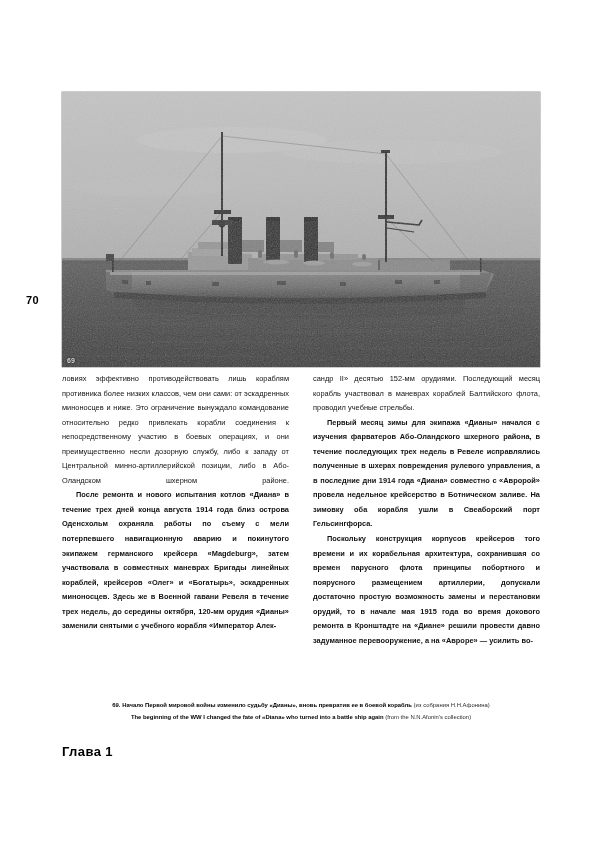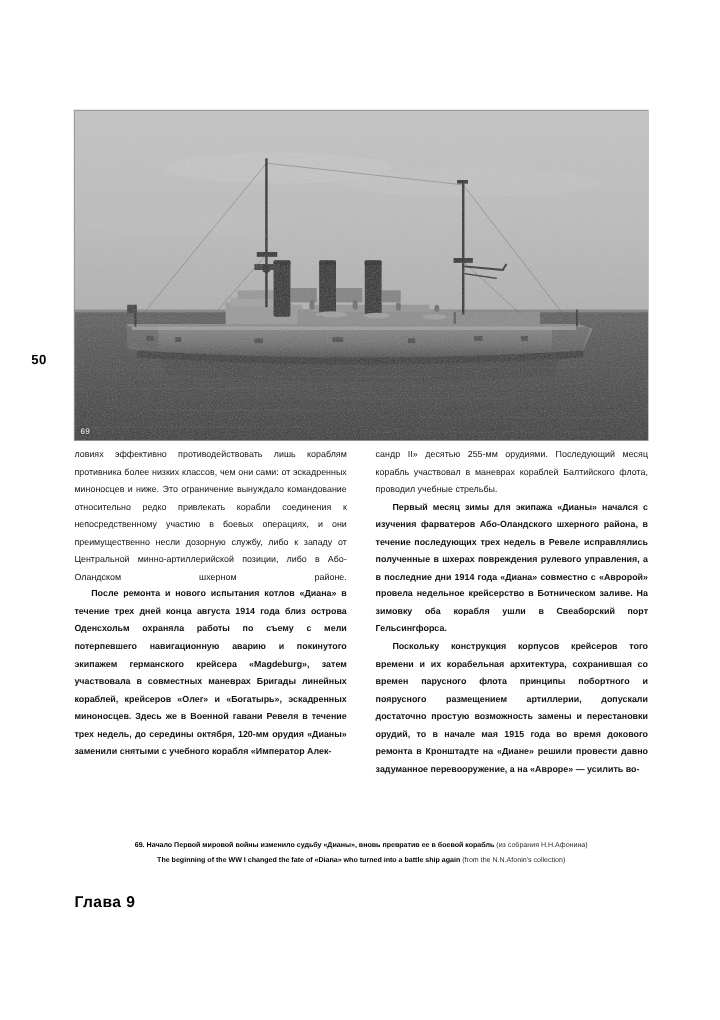--- a/index.html
+++ b/index.html
@@ -122,21 +122,21 @@
     font-weight: bold;
     letter-spacing: 0.4px;
     color: #000;
   }
 </style>
 </head>
 <body>
 
 <div class="page">
 
-  <div class="folio">50</div>
+  <div class="folio">70</div>
 
   <div class="photo-frame">
     <svg class="photo-svg" viewBox="0 0 478 275" preserveAspectRatio="none">
       <defs>
         <linearGradient id="skyGrad" x1="0" y1="0" x2="0" y2="1">
           <stop offset="0%" stop-color="#c4c4c4"></stop>
           <stop offset="55%" stop-color="#bcbcbc"></stop>
           <stop offset="100%" stop-color="#b0b0b0"></stop>
         </linearGradient>
         <linearGradient id="seaGrad" x1="0" y1="0" x2="0" y2="1">
@@ -284,33 +284,33 @@
     </svg>
     <div class="photo-number">69</div>
   </div>
 
   <div class="columns">
     <div class="col">
       <p>ловиях эффективно противодействовать лишь кораблям противника более низких классов, чем они сами: от эскадренных миноносцев и ниже. Это ограничение вынуждало командование относительно редко привлекать корабли соединения к непосредственному участию в боевых операциях, и они преимущественно несли дозорную службу, либо к западу от Центральной минно-артиллерийской позиции, либо в Або-Оландском шхерном районе.</p>
       <p class="indent last">После ремонта и нового испытания котлов «Диана» в течение трех дней конца августа 1914 года близ острова Оденсхольм охраняла работы по съему с мели потерпевшего навигационную аварию и покинутого экипажем германского крейсера «Magdeburg», затем участвовала в совместных маневрах Бригады линейных кораблей, крейсеров «Олег» и «Богатырь», эскадренных миноносцев. Здесь же в Военной гавани Ревеля в течение трех недель, до середины октября, 120-мм орудия «Дианы» заменили снятыми с учебного корабля «Император Алек-</p>
     </div>
     <div class="col">
-      <p class="last">сандр II» десятью 255-мм орудиями. Последующий месяц корабль участвовал в маневрах кораблей Балтийского флота, проводил учебные стрельбы.</p>
+      <p class="last">сандр II» десятью 152-мм орудиями. Последующий месяц корабль участвовал в маневрах кораблей Балтийского флота, проводил учебные стрельбы.</p>
       <p class="indent">Первый месяц зимы для экипажа «Дианы» начался с изучения фарватеров Або-Оландского шхерного района, в течение последующих трех недель в Ревеле исправлялись полученные в шхерах повреждения рулевого управления, а в последние дни 1914 года «Диана» совместно с «Авророй» провела недельное крейсерство в Ботническом заливе. На зимовку оба корабля ушли в Свеаборский порт Гельсингфорса.</p>
       <p class="indent last">Поскольку конструкция корпусов крейсеров того времени и их корабельная архитектура, сохранившая со времен парусного флота принципы побортного и поярусного размещением артиллерии, допускали достаточно простую возможность замены и перестановки орудий, то в начале мая 1915 года во время докового ремонта в Кронштадте на «Диане» решили провести давно задуманное перевооружение, а на «Авроре» — усилить во-</p>
     </div>
   </div>
 
   <div class="caption">
     <div class="line">
       <span class="bold">69.</span>
       <span class="bold">Начало Первой мировой войны изменило судьбу «Дианы», вновь превратив ее в боевой корабль</span>
       <span class="src">(из собрания Н.Н.Афонина)</span>
     </div>
     <div class="line">
       <span class="bold">The beginning of the WW I changed the fate of «Diana» who turned into a battle ship again</span>
       <span class="src">(from the N.N.Afonin's collection)</span>
     </div>
   </div>
 
-  <div class="chapter">Глава 9</div>
+  <div class="chapter">Глава 1</div>
 
 </div>
 
 </body></html>

